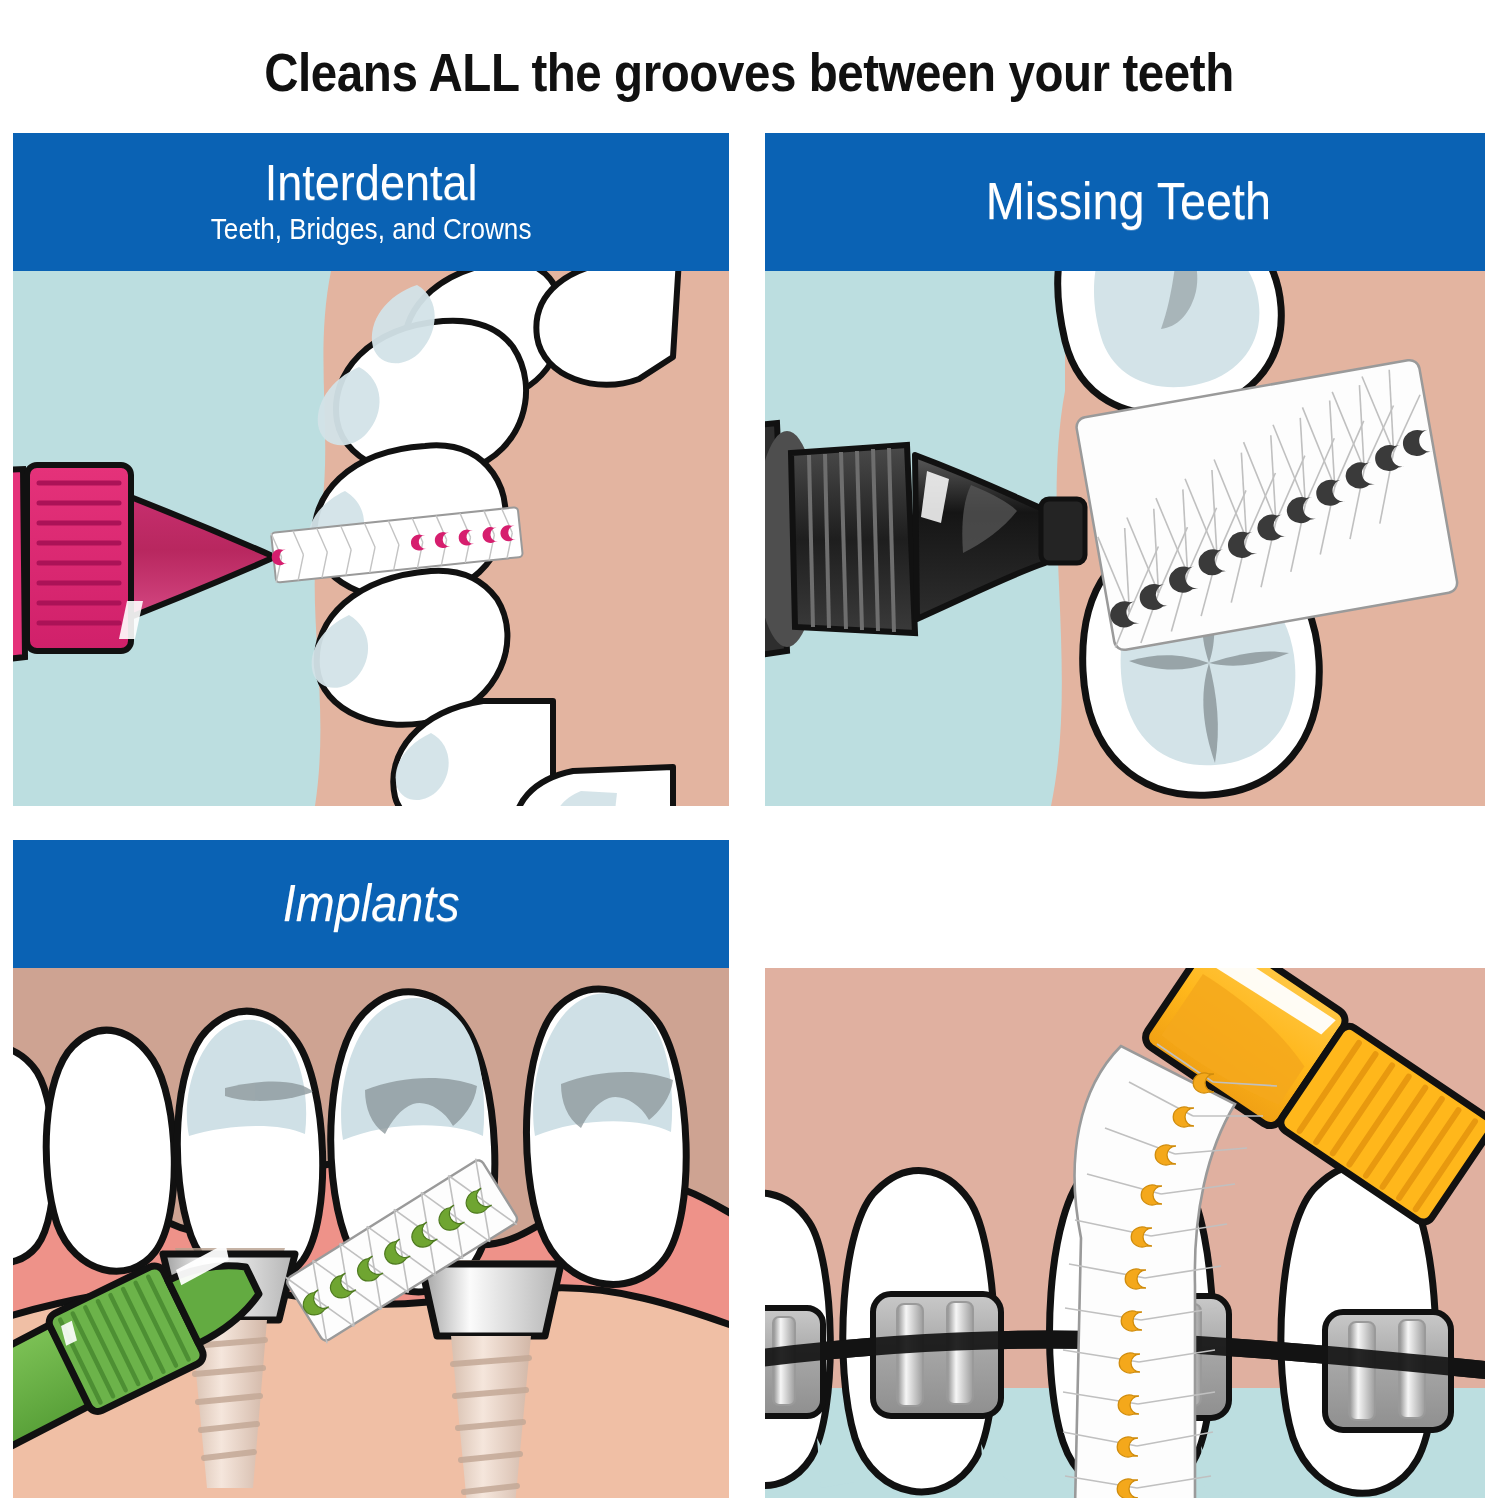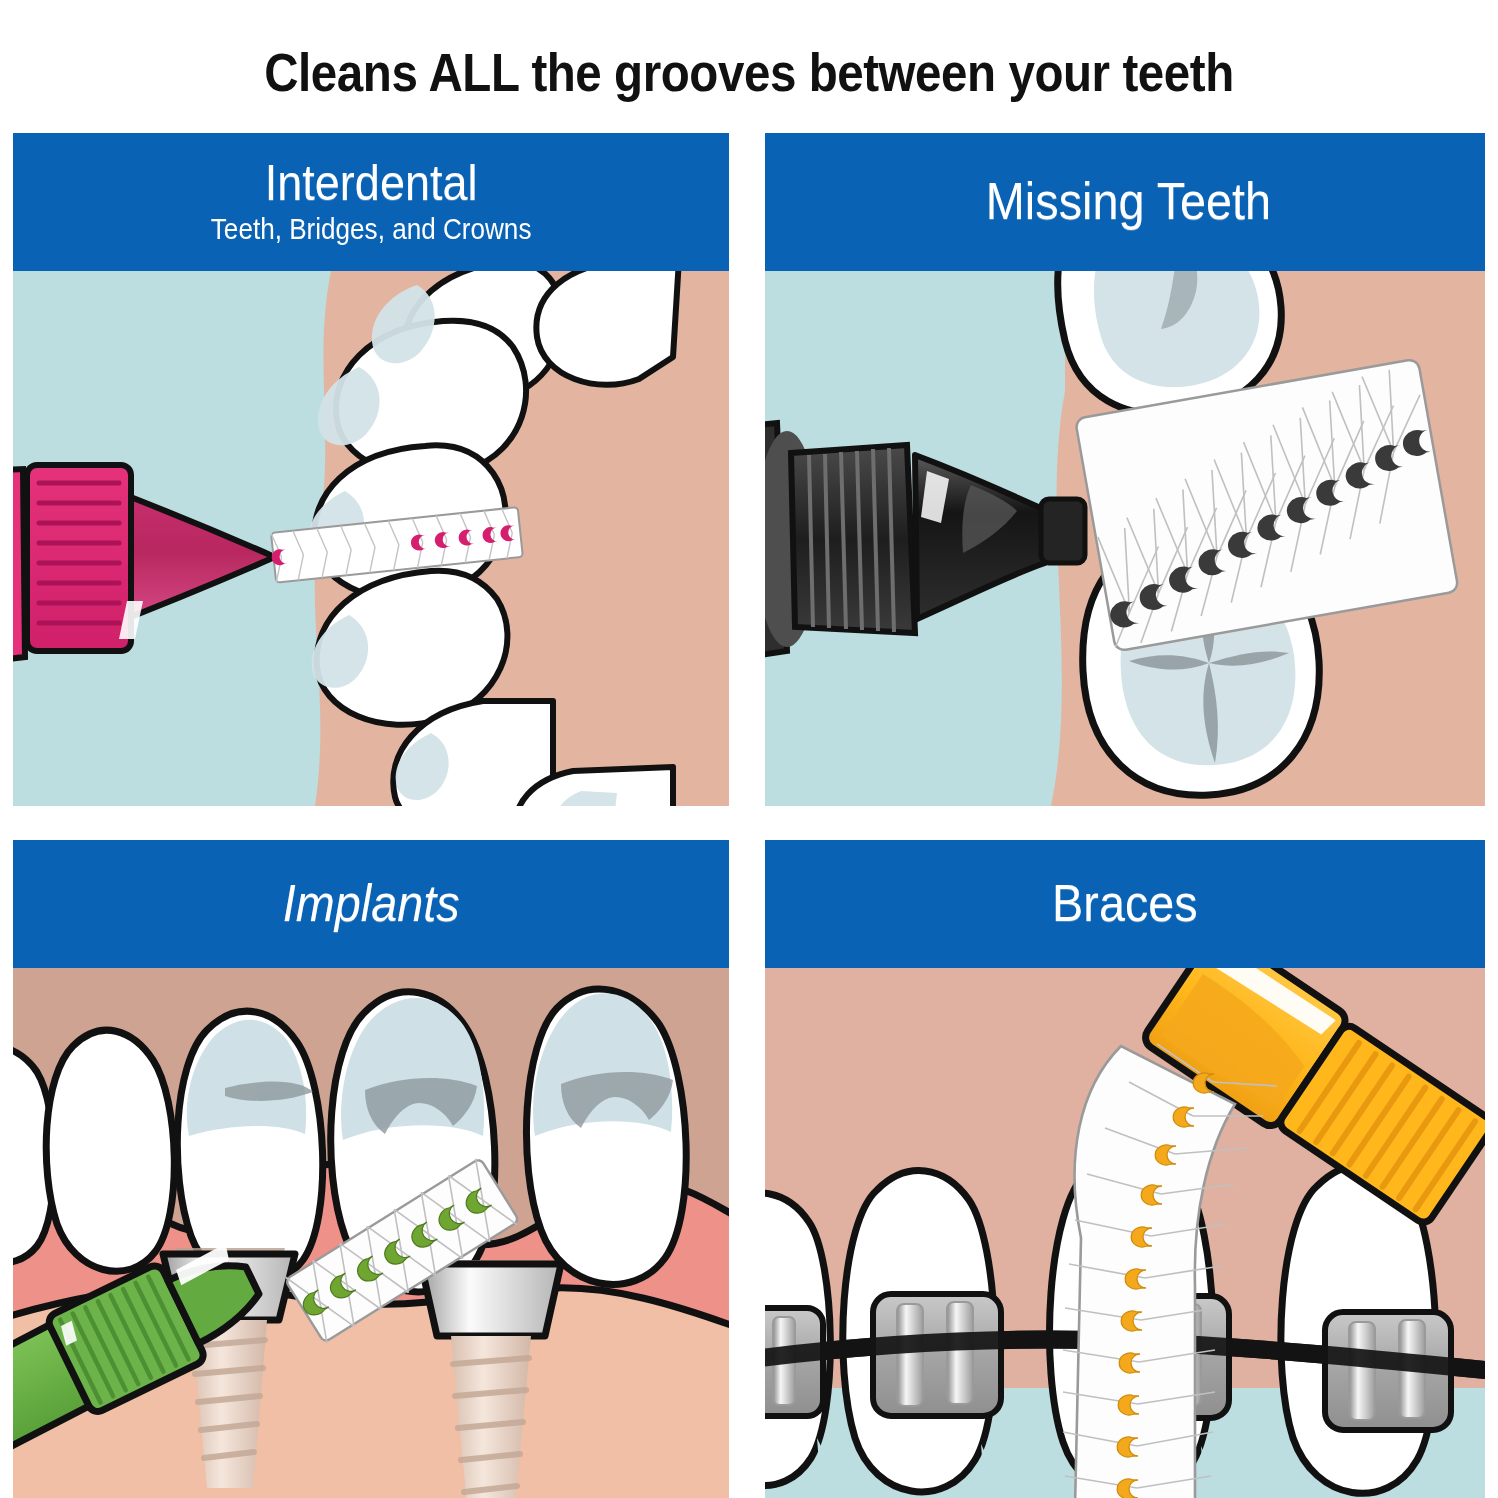--- a/index.html
+++ b/index.html
@@ -442,23 +442,20 @@
             <path d="M146 26 a12 11 0 1 0 0 20 l5 0 a8 8 0 1 1 0 -20 Z"></path>
             <path d="M178 26 a12 11 0 1 0 0 20 l5 0 a8 8 0 1 1 0 -20 Z"></path>
             <path d="M210 26 a12 11 0 1 0 0 20 l5 0 a8 8 0 1 1 0 -20 Z"></path>
           </g>
         </g>
       </svg>
     </div>
   </div>
 
   <div class="panel p4">
-    <div class="hdr">
-      <div class="hdr-title">Braces</div>
-    </div>
     <div class="art">
       <svg viewBox="0 0 720 558" preserveAspectRatio="none">
         <defs>
           <linearGradient id="orgBody" x1="0" y1="0" x2="0" y2="1">
             <stop offset="0" stop-color="#FFC743"></stop>
               <stop offset="0.5" stop-color="#FFB71B"></stop>
               <stop offset="1" stop-color="#F0A014"></stop>
           </linearGradient>
           <linearGradient id="brkt" x1="0" y1="0" x2="0" y2="1">
             <stop offset="0" stop-color="#C9C9C9"></stop>

